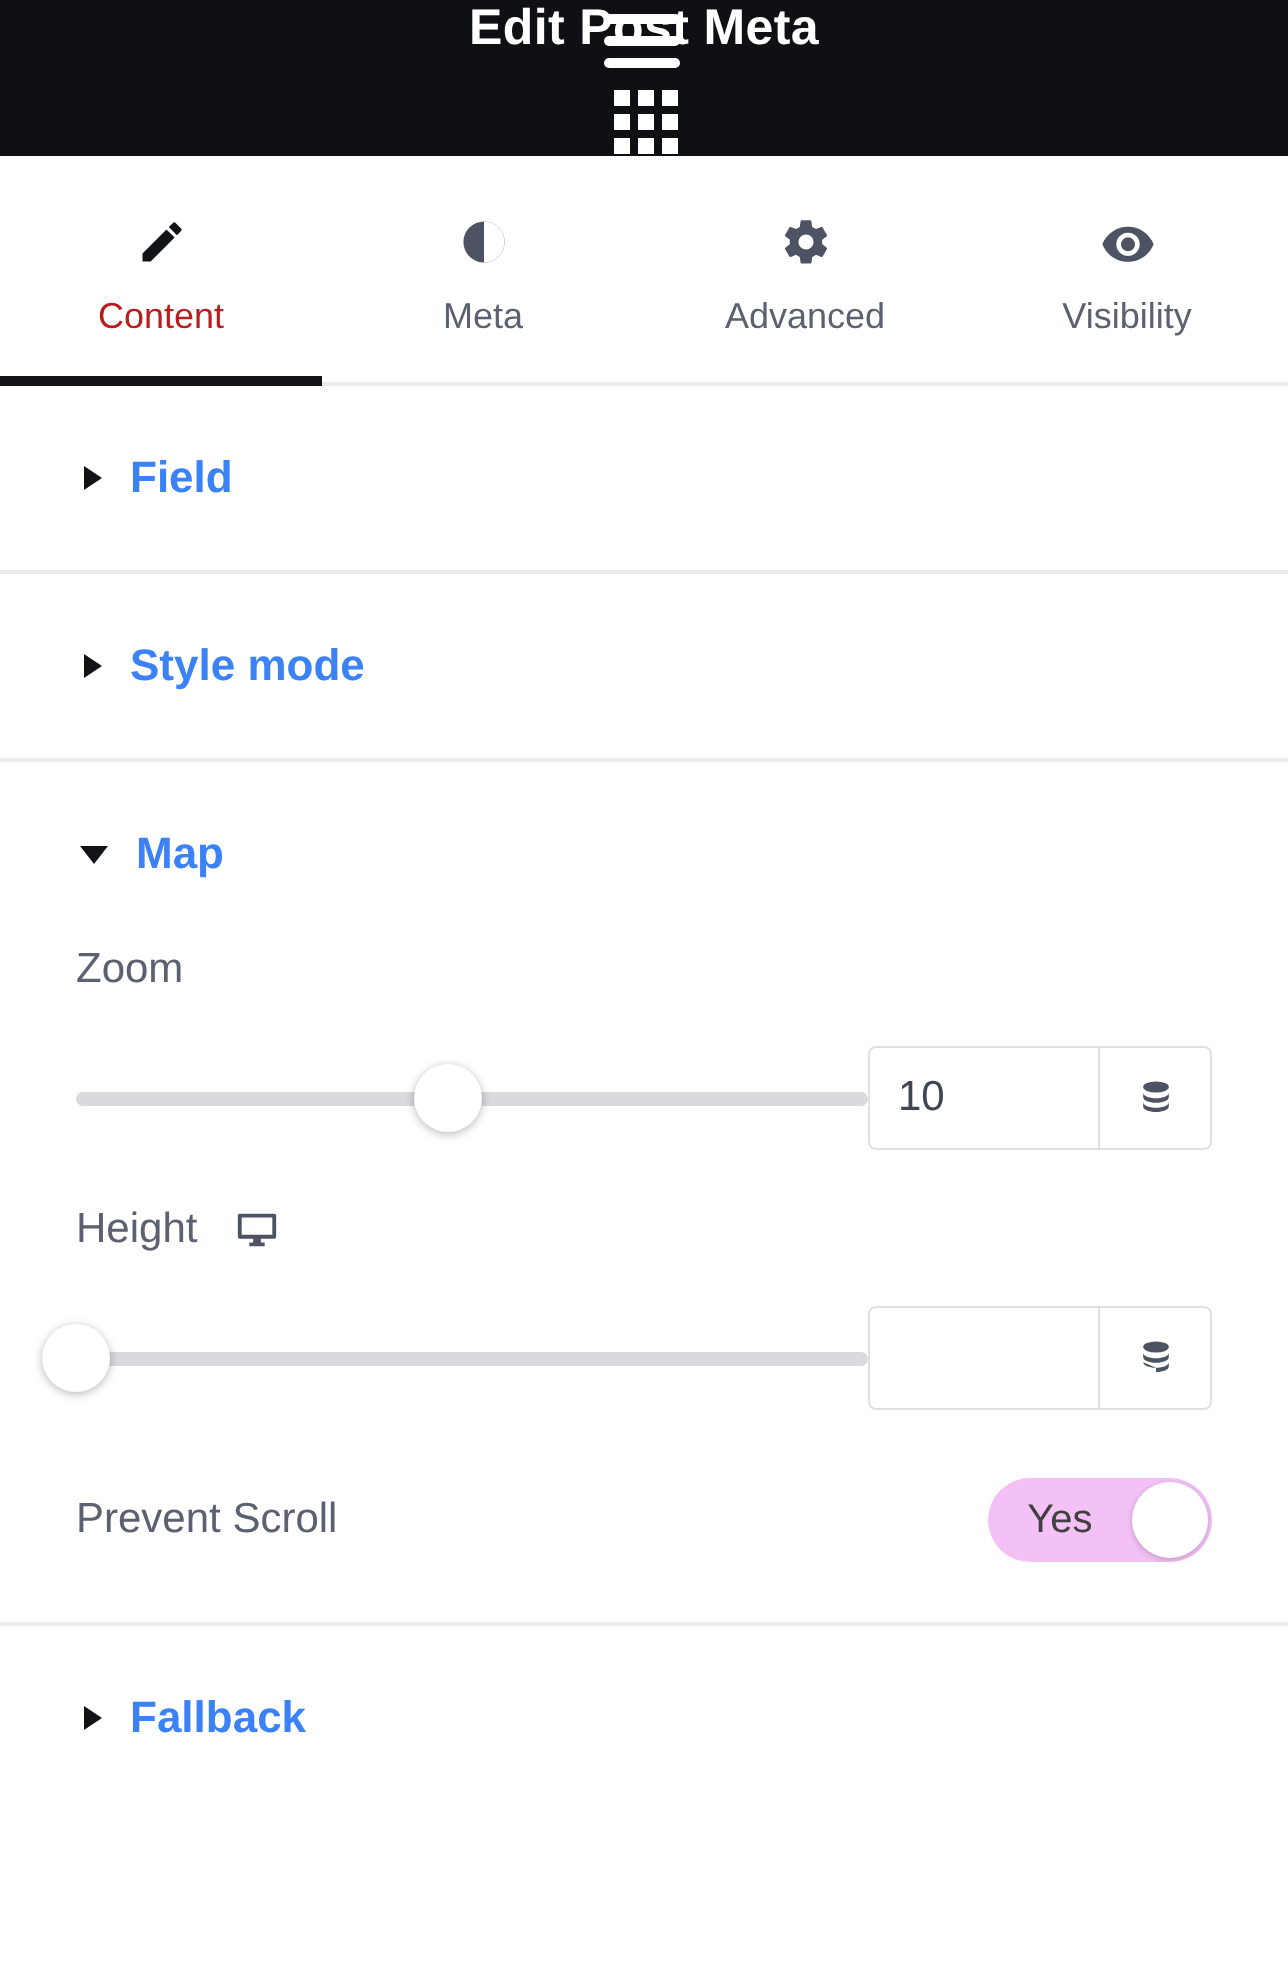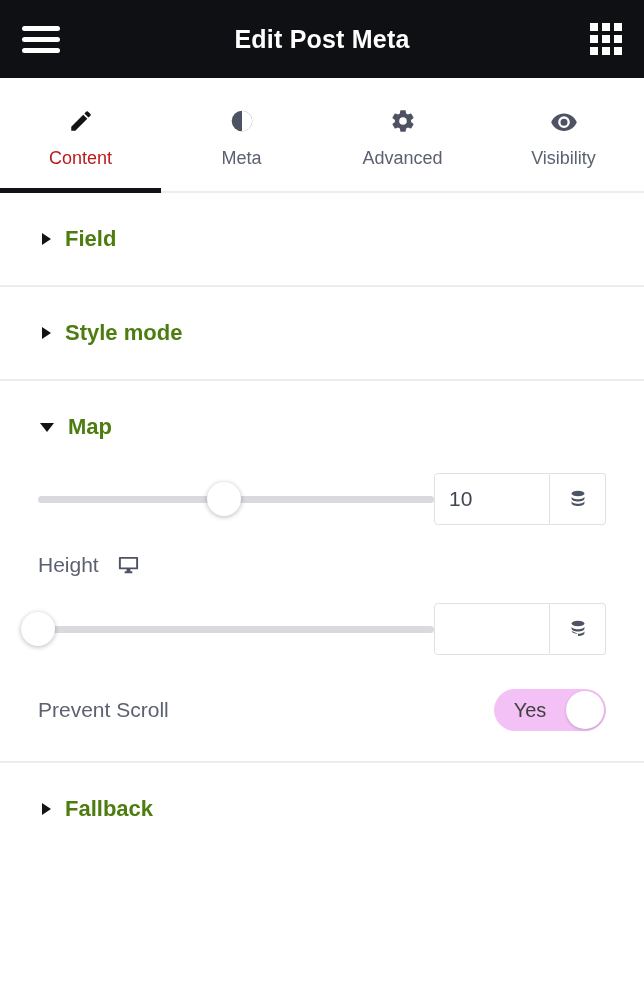--- a/index.html
+++ b/index.html
@@ -19,20 +19,21 @@
   }
 
   
   .topbar {
     height: 78px;
     background: #0f1013;
     display: flex;
     align-items: center;
     justify-content: space-between;
     padding: 0 22px;
+    flex-direction: column;
   }
   .hamburger {
     width: 40px; height: 40px;
     display: flex; flex-direction: column;
     justify-content: center; align-items: flex-start;
     gap: 6px;
     cursor: pointer;
   }
   .hamburger span {
     display: block;
@@ -106,21 +107,21 @@
   .section-header {
     display: flex;
     align-items: center;
     gap: 14px;
     padding: 33px 38px;
     cursor: pointer;
   }
   .section-title {
     font-size: 22px;
     font-weight: bold;
-    color: #4d7c0f;
+    color: #3b82f6;
   }
   .caret {
     width: 0; height: 0;
     border-top: 6px solid transparent;
     border-bottom: 6px solid transparent;
     border-left: 9px solid #111316;
     margin-left: 4px;
   }
   .caret.open {
     border-left: 7px solid transparent;
@@ -321,20 +322,23 @@
 
   <div class="section">
     <div class="section-header">
       <span class="caret open"></span>
       <span class="section-title">Map</span>
     </div>
 
     <div class="section-body">
 
       <div class="control">
+        <div class="control-label-row">
+          <span class="control-label">Zoom</span>
+        </div>
         <div class="slider-row">
           <div class="slider">
             <div class="slider-track"></div>
             <div class="slider-thumb" id="zoom-thumb" style="left: 47%;"></div>
           </div>
           <div class="num-group">
             <input class="num-input" id="zoom-input" type="text" placeholder="" value="10" style="">
             <div class="dyn-btn">
               <svg width="22" height="22" viewBox="0 0 24 24" fill="currentColor" aria-hidden="true">
                 <ellipse cx="12" cy="6" rx="7" ry="3"></ellipse>

